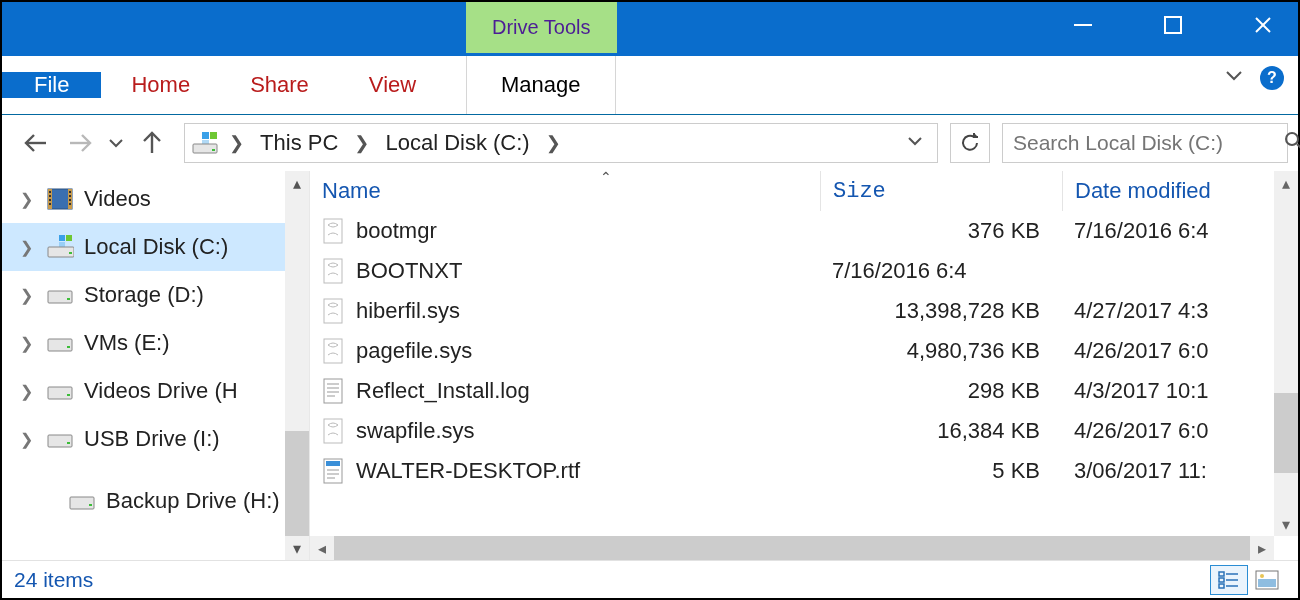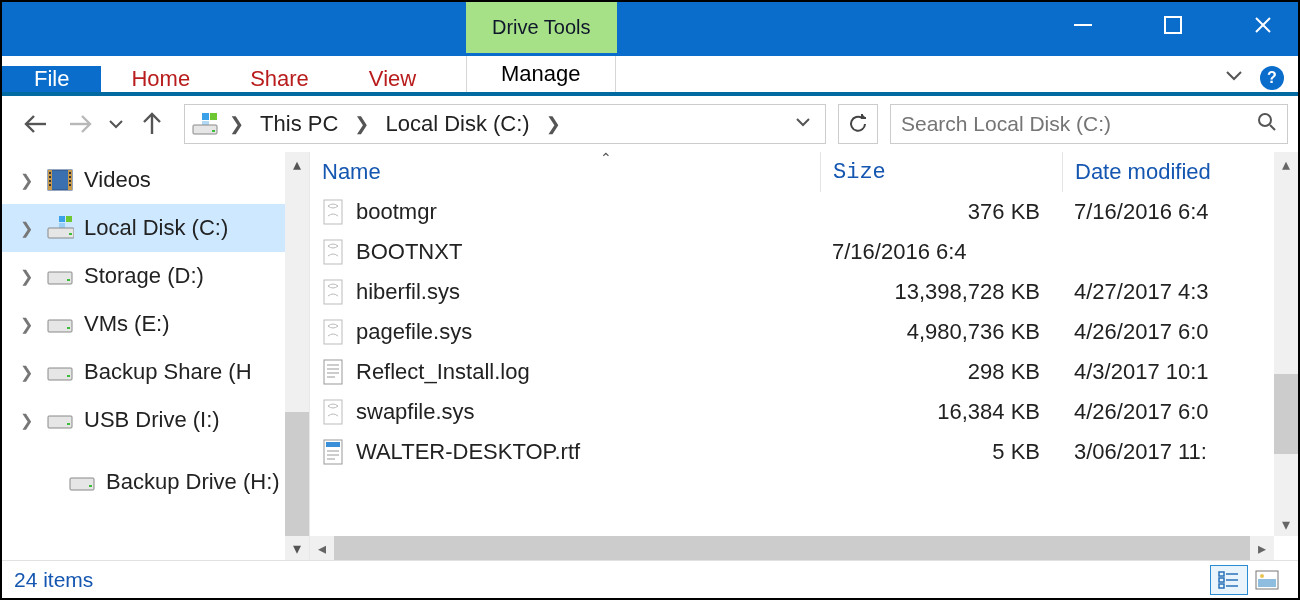--- a/index.html
+++ b/index.html
@@ -1,47 +1,47 @@
 <!DOCTYPE html>
 <html><head>
 <meta charset="utf-8">
 <style>
 * { box-sizing: border-box; margin: 0; padding: 0; font-family: "Segoe UI", Tahoma, sans-serif; }
 html,body { width:1300px; height:600px; overflow:hidden; background:#fff; }
 .window { width:1300px; height:600px; border:2px solid #000; display:flex; flex-direction:column; background:#fff; }
 
 
 .titlebar { height:54px; background:#0a6dcc; display:flex; align-items:flex-start; position:relative; }
-.titlebar .contextual-tab { position:absolute; left:464px; top:0; background:#a6e087; color:#0f172a; font-size:20px; padding:14px 26px; }
+.titlebar .contextual-tab { position:absolute; left:464px; top:0; background:#a6e087; color:#4c1d95; font-size:20px; padding:14px 26px; }
 .titlebar .ctrl { position:absolute; top:0; width:70px; height:46px; display:flex; align-items:center; justify-content:center; }
 .titlebar .ctrl.min { right:180px; }
 .titlebar .ctrl.max { right:90px; }
 .titlebar .ctrl.close { right:0; }
 .titlebar .ctrl svg { stroke:#fff; stroke-width:2; fill:none; }
 
 
-.ribbon { height:40px; background:#fff; border-bottom:4px solid #0369a1; display:flex; align-items:flex-end; position:relative; }
+.ribbon { height:59px; background:#fff; border-bottom:1px solid #0369a1; display:flex; align-items:center; position:relative; }
 .ribbon .file { background:#0a6dcc; color:#fff; font-size:22px; padding:0 32px; display:flex; align-items:center; }
 .ribbon .tab { font-size:22px; color:#b91c1c; padding:0 30px; display:flex; align-items:center; }
 .ribbon .manage-wrap { border-left:1px solid #d6d6d6; border-right:1px solid #d6d6d6; border-top:none; display:flex; align-items:center; padding:0 34px; margin-left:0; position:absolute; left:464px; top:0; bottom:0; font-size:22px; }
 .ribbon .expand { position:absolute; right:54px; top:10px; }
 .ribbon .help { position:absolute; right:14px; top:10px; width:24px; height:24px; border-radius:50%; background:#0a6dcc; color:#fff; display:flex; align-items:center; justify-content:center; font-size:16px; font-weight:bold; }
 
 
 .navrow { height:56px; display:flex; align-items:center; padding:4px 10px 4px 14px; gap:4px; }
 .navbtn { width:40px; height:40px; display:flex; align-items:center; justify-content:center; color:#555; }
 .navbtn.disabled { color:#b8b8b8; }
 .navbtn svg { stroke:currentColor; fill:none; stroke-width:2.4; }
 .recent { width:24px; display:flex; align-items:center; justify-content:center; color:#555; }
 .breadcrumb { flex:1; border:1px solid #ccc; height:40px; display:flex; align-items:center; padding:0 6px; gap:4px; margin:0 8px; }
 .breadcrumb .chev { color:#555; padding:0 6px; font-size:18px; }
 .breadcrumb .crumb { font-size:22px; color:#222; padding:0 6px; }
 .breadcrumb .drop { margin-left:auto; color:#555; padding:0 8px; }
 .refresh { width:40px; height:40px; border:1px solid #ccc; display:flex; align-items:center; justify-content:center; }
-.search { width:398px; height:40px; border:1px solid #ccc; display:flex; align-items:center; padding:0 10px; margin-left:8px; }
+.search { width:286px; height:40px; border:1px solid #ccc; display:flex; align-items:center; padding:0 10px; margin-left:8px; }
 .search input { border:none; outline:none; font-size:21px; color:#888; flex:1; background:transparent; }
 
 
 .main { flex:1; display:flex; min-height:0; }
 .tree { width:308px; border-right:1px solid #e8e8e8; position:relative; padding-top:4px; }
 .tree-scroll { position:absolute; right:0; top:0; bottom:0; width:24px; background:#f0f0f0; }
 .tree-scroll .tbtn { height:24px; display:flex; align-items:center; justify-content:center; color:#555; }
 .tree-scroll .thumb { position:absolute; top:260px; bottom:24px; left:0; right:0; background:#ccc; }
 .tree-scroll .tbtn.up { position:absolute; top:0; left:0; right:0; }
 .tree-scroll .tbtn.dn { position:absolute; bottom:0; left:0; right:0; }
@@ -235,21 +235,21 @@
             <span>VMs (E:)</span>
           </div>
           <div class="node">
             <span class="exp">❯</span>
             <span class="ic">
               <svg width="28" height="20">
                 <rect x="2" y="6" width="24" height="12" rx="1" fill="#e6e6e6" stroke="#888"></rect>
                 <rect x="21" y="13" width="3" height="2" fill="#3dbd3a"></rect>
               </svg>
             </span>
-            <span>Backup Share (H</span>
+            <span>Videos Drive (H</span>
           </div>
           <div class="node">
             <span class="exp">❯</span>
             <span class="ic">
               <svg width="28" height="20">
                 <rect x="2" y="6" width="24" height="12" rx="1" fill="#e6e6e6" stroke="#888"></rect>
                 <rect x="21" y="13" width="3" height="2" fill="#3dbd3a"></rect>
               </svg>
             </span>
             <span>USB Drive (I:)</span>

